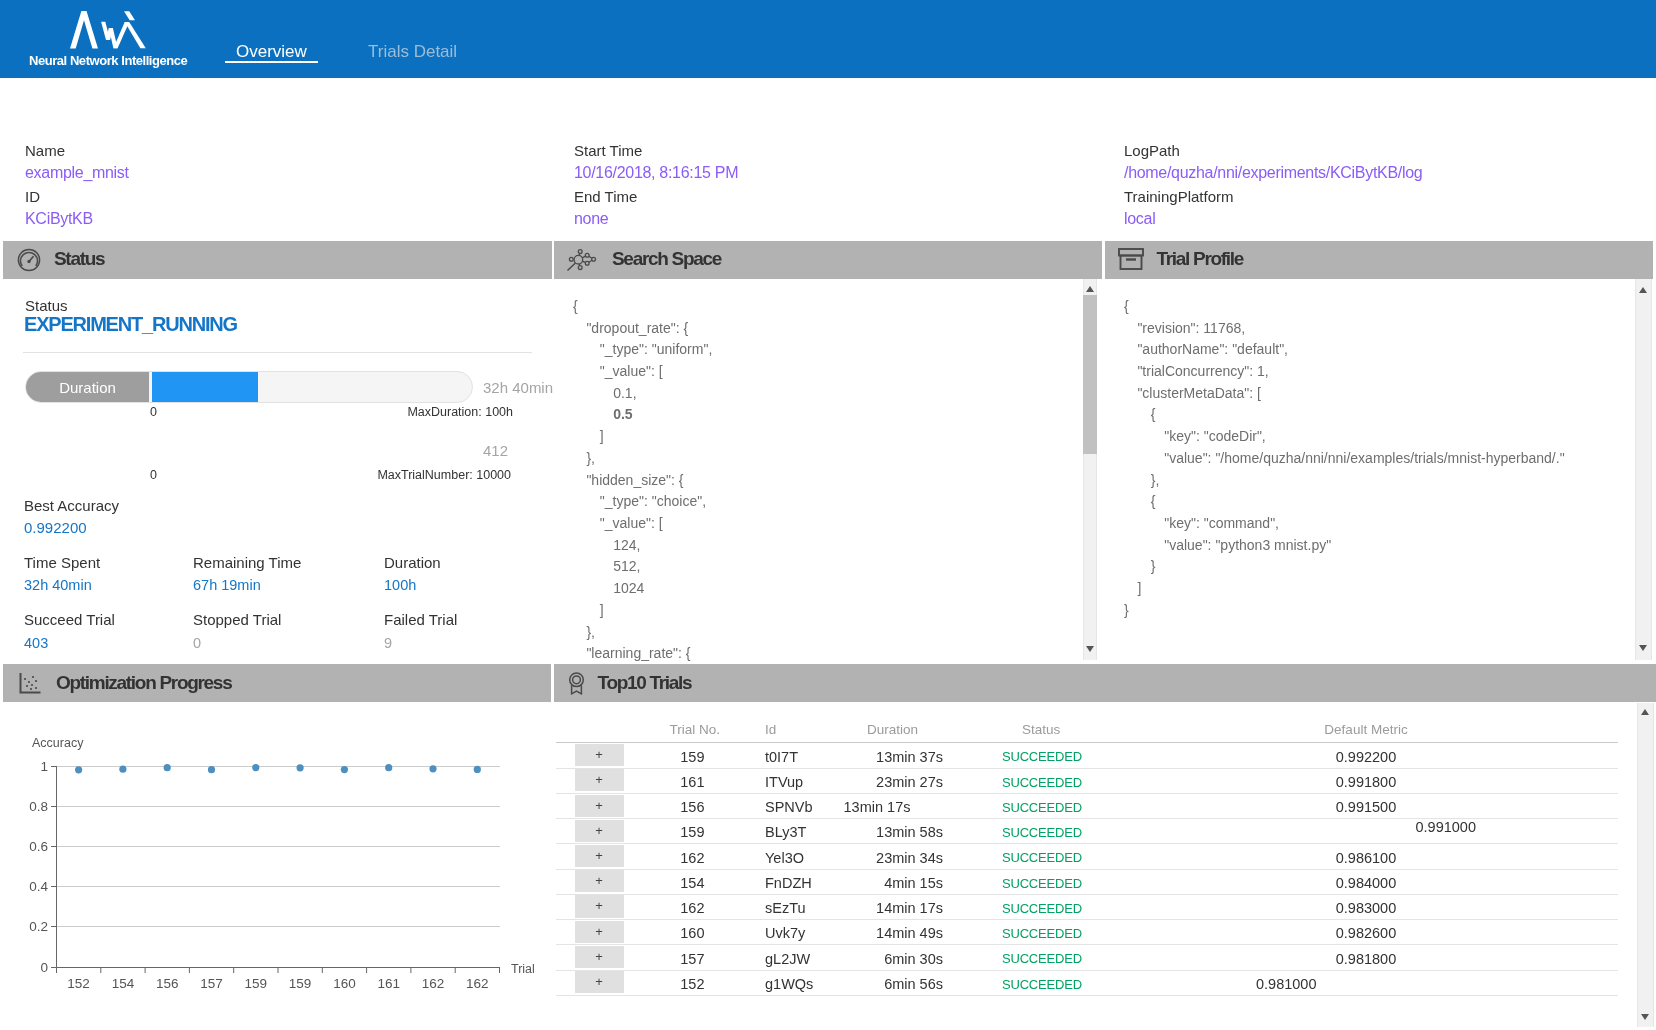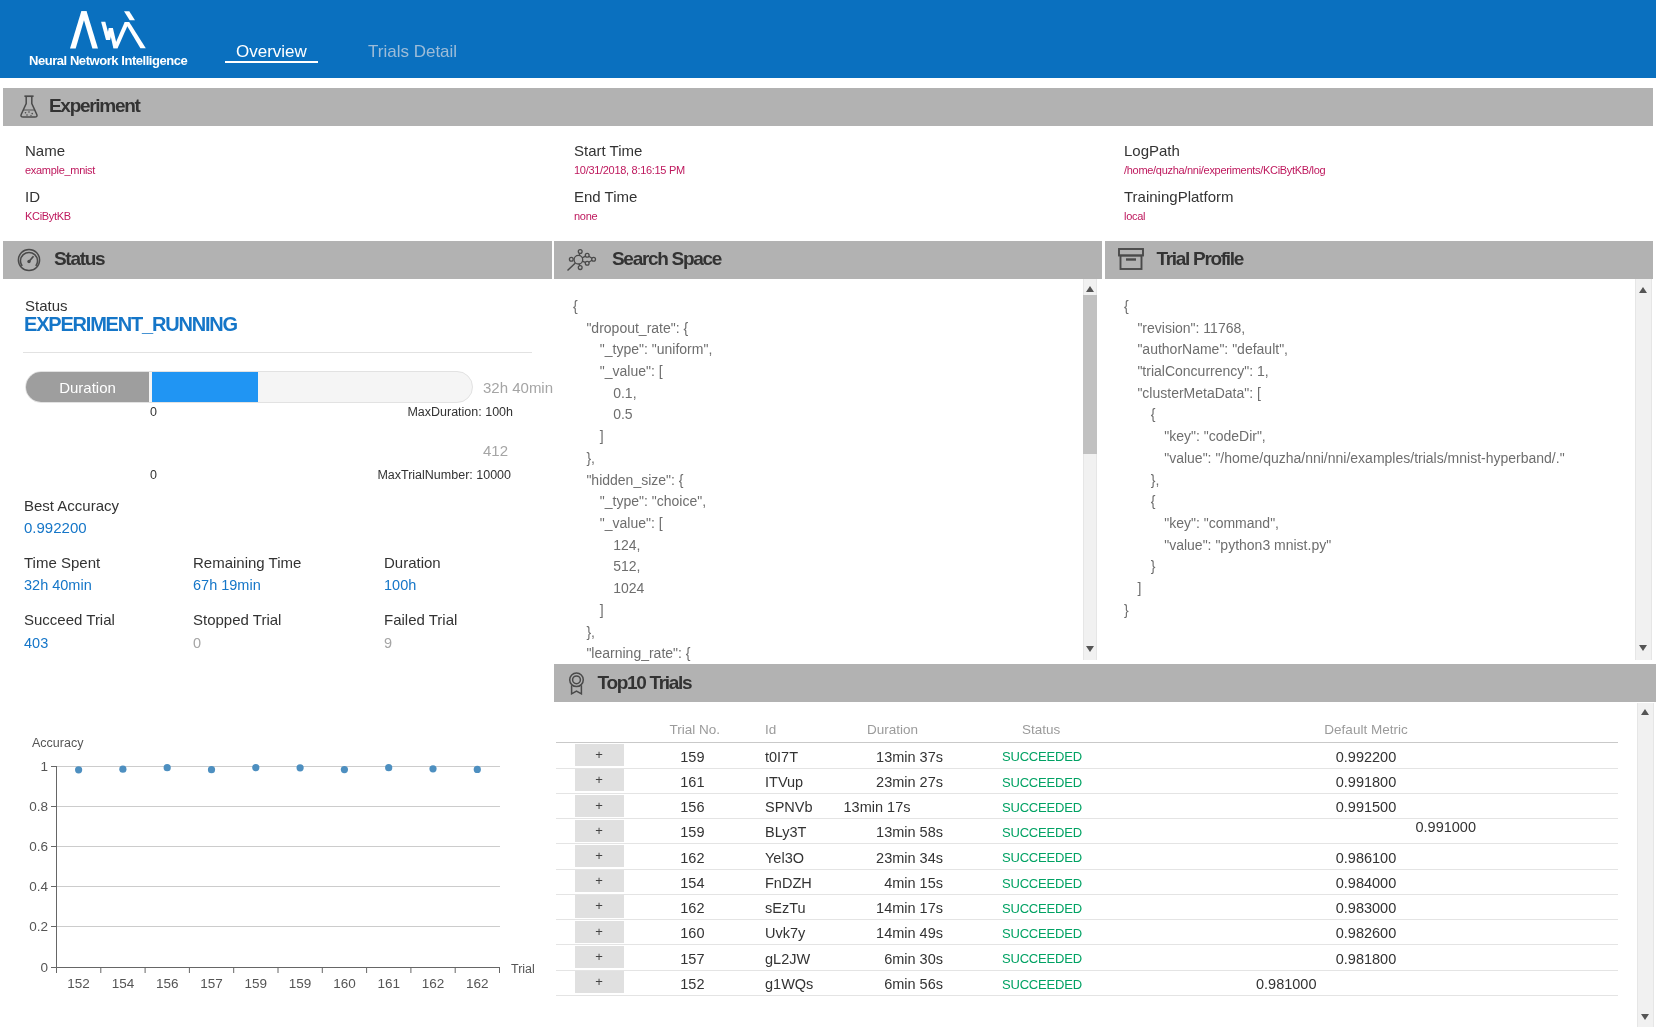--- a/index.html
+++ b/index.html
@@ -2,21 +2,21 @@
 <html><head>
 <meta charset="utf-8">
 <style>
   * { margin:0; padding:0; box-sizing:border-box; }
   html,body { width:1656px; height:1030px; background:#fff; font-family:"Liberation Sans", sans-serif; overflow:hidden; }
   #page { position:relative; width:1656px; height:1030px; }
   .abs { position:absolute; }
   .bar { position:absolute; left:3px; width:1650px; height:37.5px; background:#b2b2b2; }
   .bartitle { position:absolute; font-size:19px; font-weight:bold; letter-spacing:-1.3px; color:#333; }
   .lbl { position:absolute; font-size:15px; color:#333; white-space:nowrap; }
-  .val { position:absolute; font-size:11px; color:#be185d; white-space:nowrap; letter-spacing:-0.3px; }
+  .val { position:absolute; font-size:16px; color:#8b5cf6; white-space:nowrap; letter-spacing:-0.3px; }
   .bluv { position:absolute; font-size:14.5px; color:#1576c8; white-space:nowrap; }
   .gryv { position:absolute; font-size:14.5px; color:#a5a5a5; white-space:nowrap; }
   .sb-track { position:absolute; background:#f1f1f1; border-left:1px solid #e6e6e6; border-right:1px solid #e6e6e6; }
   .sb-thumb { position:absolute; background:#c1c1c1; }
   .arr-up { width:0; height:0; border-left:4.5px solid transparent; border-right:4.5px solid transparent; border-bottom:6px solid #555555; position:absolute; }
   .arr-dn { width:0; height:0; border-left:4.5px solid transparent; border-right:4.5px solid transparent; border-top:6px solid #555555; position:absolute; }
   .thh { font-size:13.5px; color:#9b9b9b; white-space:nowrap; }
   .tdv { font-size:14.5px; color:#333; white-space:nowrap; }
   .jl { font-size:14px; color:#6e6e6e; line-height:21.72px; white-space:pre; }
   .tds { font-size:13px; color:#00a263; white-space:nowrap; letter-spacing:-0.2px; }
@@ -37,45 +37,28 @@
         <polygon points="64.7,14 69.2,14 85.8,40.3 80.4,40.3"></polygon>
         <polygon points="64,3.3 69.3,3.3 75,12.2 69.7,12.2"></polygon>
       </g>
     </svg>
     <div class="abs" style="left:29px;top:52.8px;font-size:13px;font-weight:bold;color:#fff;letter-spacing:-0.45px;">Neural Network Intelligence</div>
     <div class="abs" style="left:236px;top:42px;font-size:17px;color:#fff;">Overview</div>
     <div class="abs" style="left:225px;top:61px;width:93px;height:2px;background:#fff;"></div>
     <div class="abs" style="left:368px;top:42px;font-size:17px;color:#9dbcd8;">Trials Detail</div>
   </div>
 
-  <div class="bar" style="top:88px;">
-    <svg class="abs" style="left:15px;top:6px;" width="22" height="25" viewBox="0 0 22 25">
-      <g stroke="#4a4a4a" stroke-width="1.5" fill="none">
-        <path d="M8.2 2.5 L8.2 9.5 L3.2 20.5 Q2.2 23 5.2 23 L16.8 23 Q19.8 23 18.8 20.5 L13.8 9.5 L13.8 2.5"></path>
-        <path d="M6.4 2.2 L15.6 2.2" stroke-width="1.7"></path>
-        <path d="M5.2 16 L16.8 16" stroke-width="0.9"></path>
-      </g>
-      <g fill="#4a4a4a">
-        <circle cx="7.5" cy="18.8" r="0.8"></circle>
-          <circle cx="11" cy="18" r="0.8"></circle>
-          <circle cx="14.2" cy="19.6" r="0.8"></circle>
-          <circle cx="9" cy="21" r="0.8"></circle>
-          <circle cx="13" cy="21.4" r="0.6"></circle>
-      </g>
-    </svg>
-    <div class="bartitle" style="left:46px;top:7px;">Experiment</div>
-  </div>
 
   <div class="lbl" style="left:25px;top:142px;">Name</div>
   <div class="val" style="left:25px;top:164px;">example_mnist</div>
   <div class="lbl" style="left:25px;top:188px;">ID</div>
   <div class="val" style="left:25px;top:210px;">KCiBytKB</div>
 
   <div class="lbl" style="left:574px;top:142px;">Start Time</div>
-  <div class="val" style="left:574px;top:164px;">10/31/2018, 8:16:15 PM</div>
+  <div class="val" style="left:574px;top:164px;">10/16/2018, 8:16:15 PM</div>
   <div class="lbl" style="left:574px;top:188px;">End Time</div>
   <div class="val" style="left:574px;top:210px;">none</div>
 
   <div class="lbl" style="left:1124px;top:142px;">LogPath</div>
   <div class="val" style="left:1124px;top:164px;">/home/quzha/nni/experiments/KCiBytKB/log</div>
   <div class="lbl" style="left:1124px;top:188px;">TrainingPlatform</div>
   <div class="val" style="left:1124px;top:210px;">local</div>
 
   <div class="abs" style="left:3px;top:241px;width:549px;height:37.6px;background:#b2b2b2;">
     <svg class="abs" style="left:14px;top:7px;" width="24" height="24" viewBox="0 0 24 24">
@@ -143,21 +126,21 @@
       </g>
     </svg>
     <div class="bartitle" style="left:58px;top:7px;">Search Space</div>
   </div>
   <div class="abs" style="left:573px;top:295.8px;">
   <div class="jl" style="padding-left:0.0px;">{</div>
   <div class="jl" style="padding-left:13.4px;">"dropout_rate": {</div>
   <div class="jl" style="padding-left:26.8px;">"_type": "uniform",</div>
   <div class="jl" style="padding-left:26.8px;">"_value": [</div>
   <div class="jl" style="padding-left:40.2px;">0.1,</div>
-  <div class="jl" style="padding-left:40.2px;">0.5</div>
+  <div class="jl" style="padding-left:40.2px;font-weight:bold;">0.5</div>
   <div class="jl" style="padding-left:26.8px;">]</div>
   <div class="jl" style="padding-left:13.4px;">},</div>
   <div class="jl" style="padding-left:13.4px;">"hidden_size": {</div>
   <div class="jl" style="padding-left:26.8px;">"_type": "choice",</div>
   <div class="jl" style="padding-left:26.8px;">"_value": [</div>
   <div class="jl" style="padding-left:40.2px;">124,</div>
   <div class="jl" style="padding-left:40.2px;">512,</div>
   <div class="jl" style="padding-left:40.2px;">1024</div>
   <div class="jl" style="padding-left:26.8px;">]</div>
   <div class="jl" style="padding-left:13.4px;">},</div>
@@ -194,20 +177,36 @@
   <div class="jl" style="padding-left:40.2px;">"value": "python3 mnist.py"</div>
   <div class="jl" style="padding-left:26.8px;">}</div>
   <div class="jl" style="padding-left:13.4px;">]</div>
   <div class="jl" style="padding-left:0.0px;">}</div>
 </div>
 
   <div class="sb-track" style="left:1635px;top:279px;width:17px;height:381px;"></div>
   <div class="arr-up" style="left:1639px;top:287px;"></div>
   <div class="arr-dn" style="left:1639px;top:645px;"></div>
 
+  <div class="abs" style="left:3px;top:664px;width:548px;height:38.4px;background:#b2b2b2;">
+    <svg class="abs" style="left:16px;top:9px;" width="22" height="21" viewBox="0 0 22 21">
+      <path d="M1.5 0 L1.5 19.5 L21.5 19.5" stroke="#4a4a4a" stroke-width="2" fill="none"></path>
+      <g fill="#4a4a4a">
+        <circle cx="6" cy="6" r="1.1"></circle>
+          <circle cx="10" cy="9" r="1.1"></circle>
+          <circle cx="14" cy="4" r="1.1"></circle>
+        <circle cx="8" cy="13" r="1.1"></circle>
+          <circle cx="13" cy="12" r="1.1"></circle>
+          <circle cx="17" cy="8" r="1.1"></circle>
+        <circle cx="12" cy="16" r="1.1"></circle>
+          <circle cx="17" cy="15" r="1.1"></circle>
+      </g>
+    </svg>
+    <div class="bartitle" style="left:53px;top:8px;">Optimization Progress</div>
+  </div>
 
   <svg class="abs" style="left:0;top:702px;" width="552" height="328" viewBox="0 0 552 328">
     <text x="32" y="45" font-size="12.5" fill="#555">Accuracy</text>
     <g stroke="#cccccc" stroke-width="1">
       <line x1="56.5" y1="64.5" x2="500" y2="64.5"></line>
       <line x1="56.5" y1="104.5" x2="500" y2="104.5"></line>
       <line x1="56.5" y1="144.5" x2="500" y2="144.5"></line>
       <line x1="56.5" y1="184.5" x2="500" y2="184.5"></line>
       <line x1="56.5" y1="224.5" x2="500" y2="224.5"></line>
     </g>

